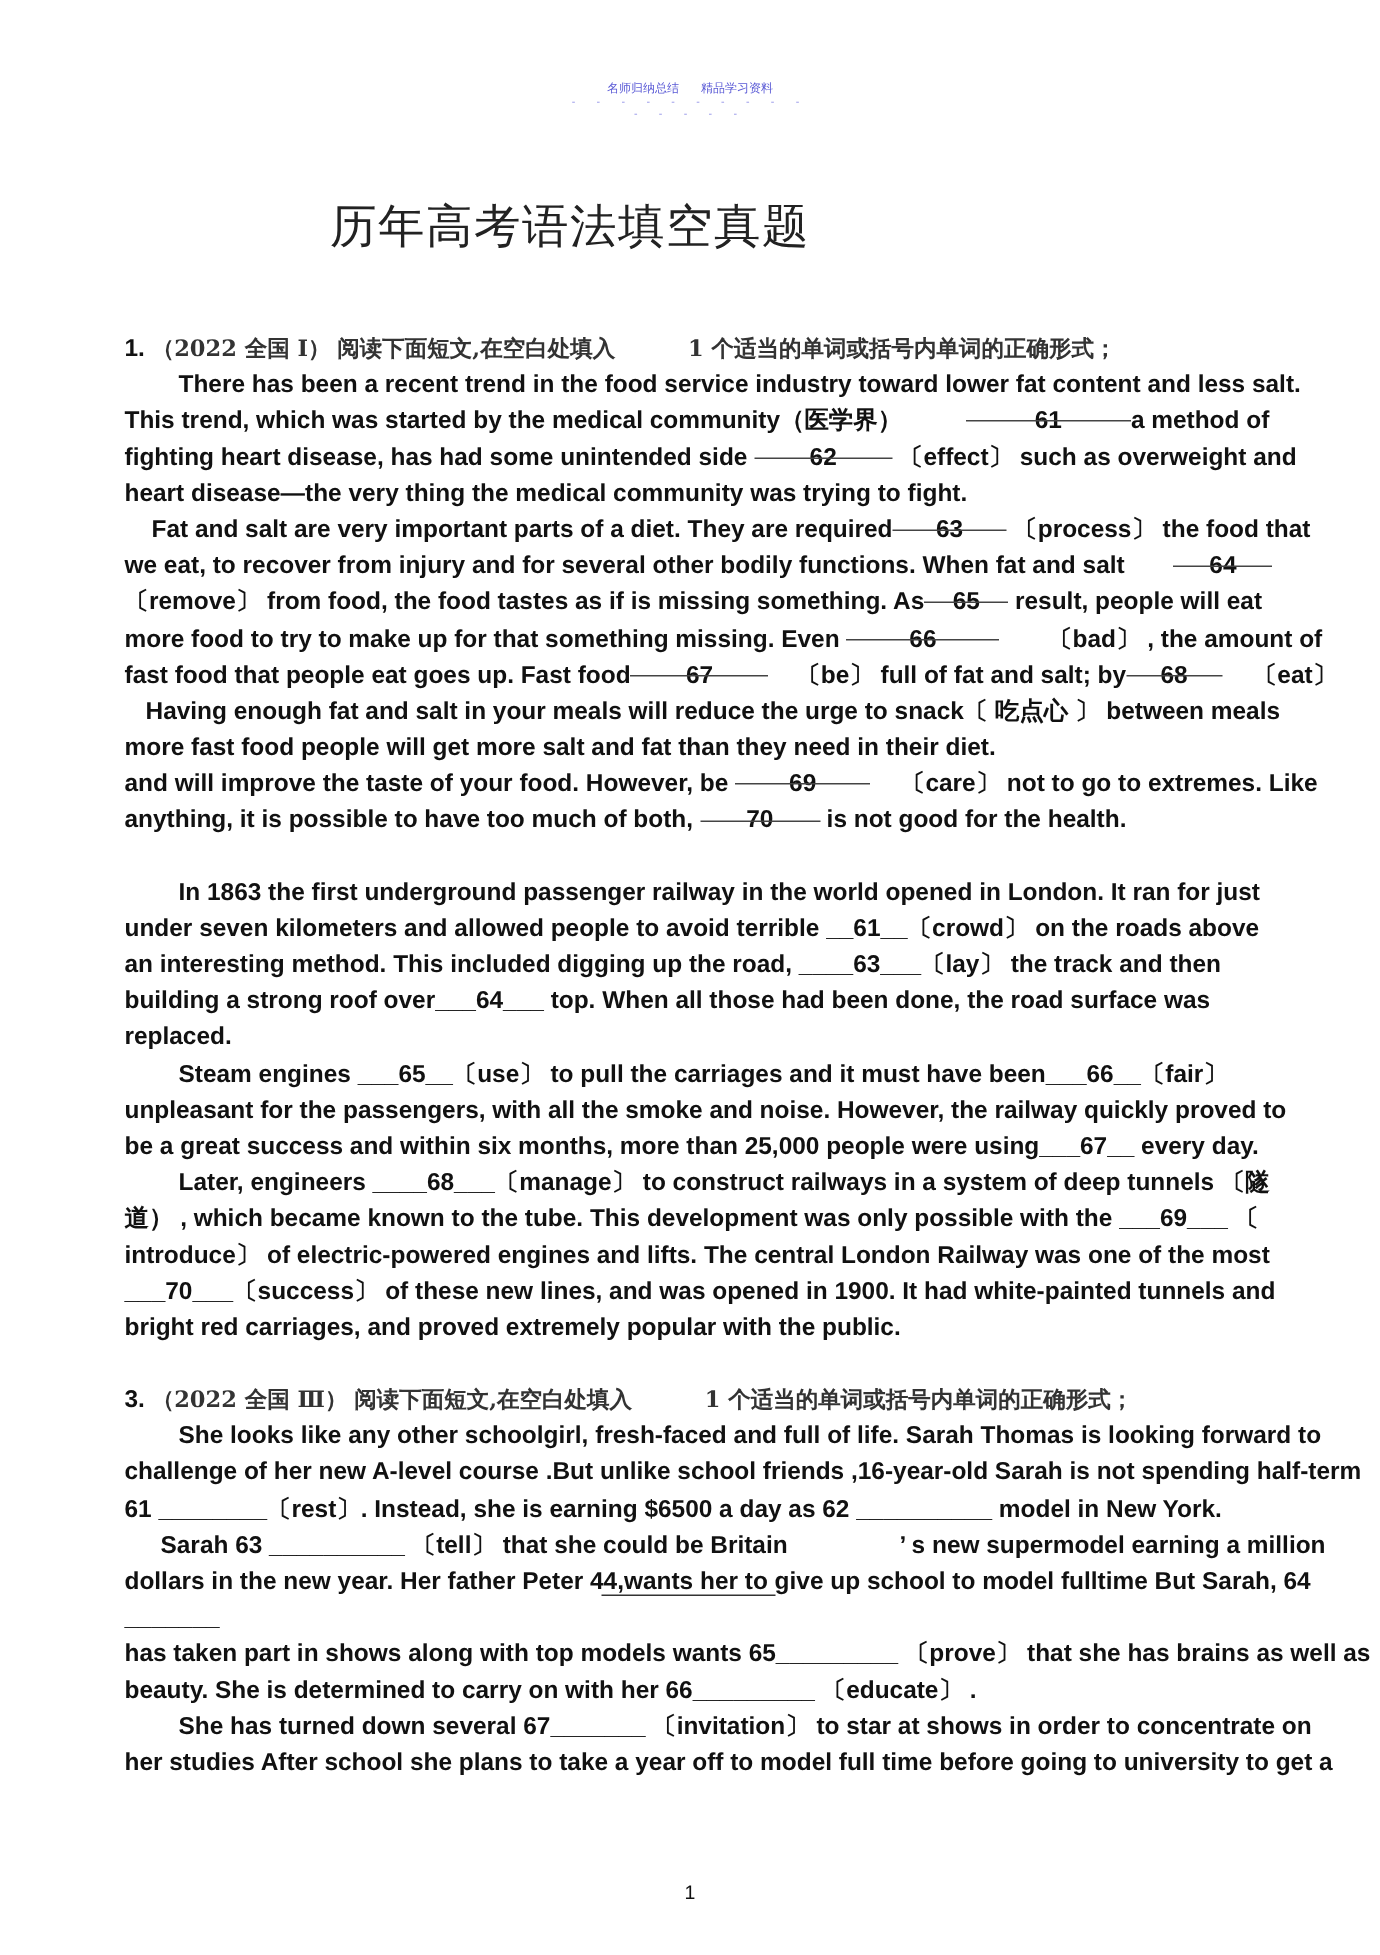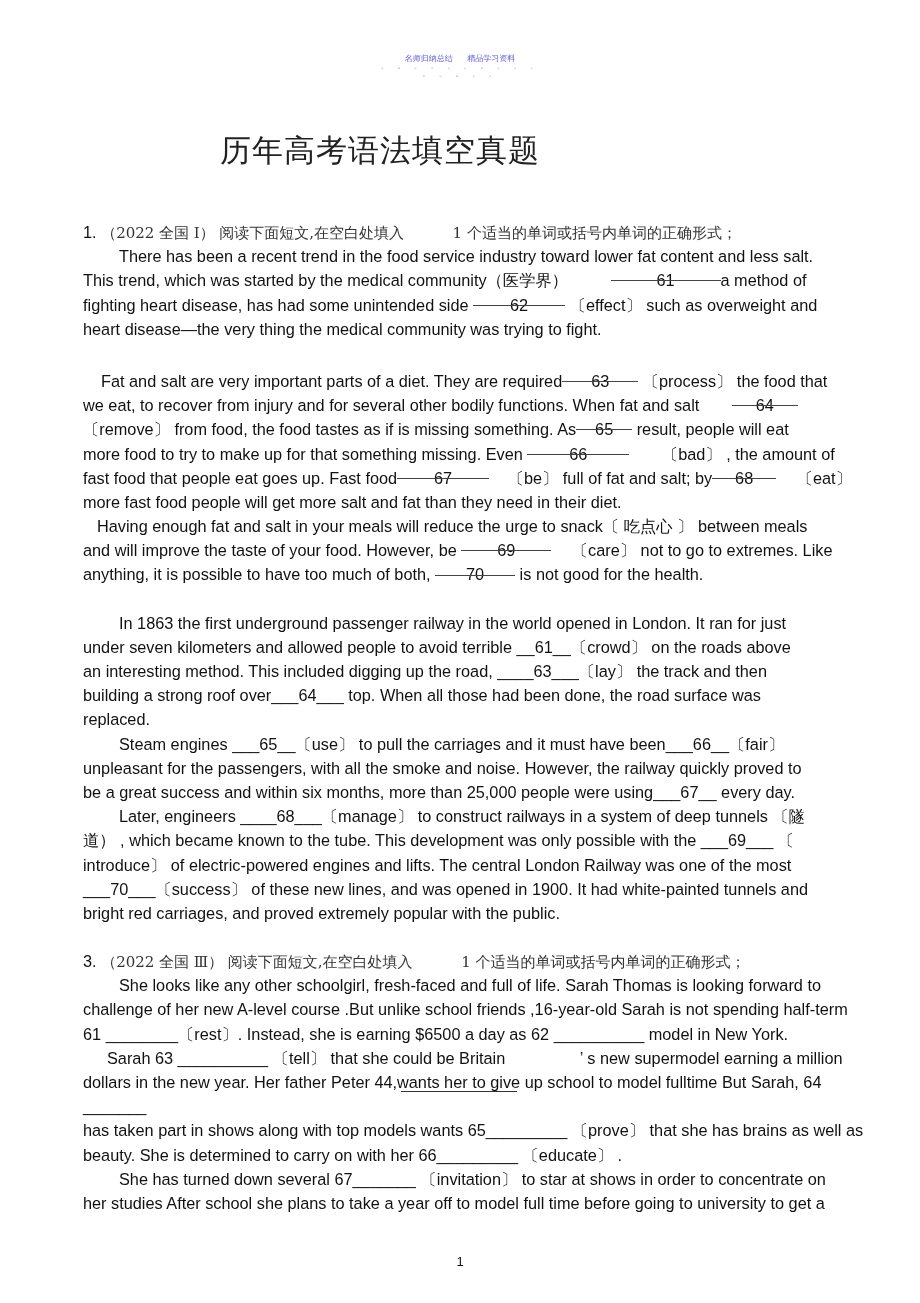--- a/index.html
+++ b/index.html
@@ -15,23 +15,23 @@
     .header-note .row1 span { margin: 0 6px; }
     .header-note .dash { letter-spacing: 6px; font-size: 7px; line-height: 8px; color: #8a8ae6; }
     .title {
       position: absolute; top: 130px; left: 0; width: 760px; text-align: center;
       font-family: "DejaVu Serif", serif; font-size: 31px; color: #222; letter-spacing: 1px;
     }
     .content {
       position: absolute; top: 220px; left: 83px; width: 830px;
       font-size: 16.3px; line-height: 24.2px;
     }
-    .line { white-space: nowrap; height: 24.2px; position: relative; }
+    .line { white-space: nowrap; height: 24.2px; position: relative; font-weight: bold; }
     .ind1 { padding-left: 36px; }
-    .ind2 { padding-left: 18px; margin-top: 28px; }
+    .ind2 { padding-left: 18px; }
     .ind3 { padding-left: 14px; }
     .ind4 { padding-left: 24px; }
     .cn { font-family: "DejaVu Serif", serif; font-size: 15px; color: #333; }
     .gap-sec { height: 24px; }
     .blank { display: inline-block; position: relative; text-align: center; }
     .blank::after {
       content: ""; position: absolute; left: 0; right: 0; top: 50%; border-top: 1px solid #444;
     }
     .ul { border-bottom: 1px solid #333; display: inline-block; }
     .page-num {
@@ -87,22 +87,22 @@
   <div class="line">
     <span>more food to try to make up for that something missing. Even</span>
     <span class="blank" style="width:102px">66</span>
     <span style="margin-left:28px">〔bad〕 , the amount of</span>
   </div>
   <div class="line">
     <span>fast food that people eat goes up. Fast food</span><span class="blank" style="width:92px">67</span>
     <span style="margin-left:14px">〔be〕  full of fat and salt; by</span><span class="blank" style="width:64px">68</span>
     <span style="margin-left:16px">〔eat〕</span>
   </div>
+  <div class="line ind3">Having enough fat and salt in your meals will reduce the urge to snack〔 吃点心 〕 between meals</div>
   <div class="line">more fast food people will get more salt and fat than they need in their diet.</div>
-  <div class="line ind3">Having enough fat and salt in your meals will reduce the urge to snack〔 吃点心 〕 between meals</div>
   <div class="line">
     <span>and will improve the taste of your food. However, be</span>
     <span class="blank" style="width:90px">69</span>
     <span style="margin-left:16px">〔care〕  not to go to extremes. Like</span>
   </div>
   <div class="line">
     <span>anything, it is possible to have too much of both,</span>
     <span class="blank" style="width:80px">70</span>
     <span>is not good for the health.</span>
   </div>

